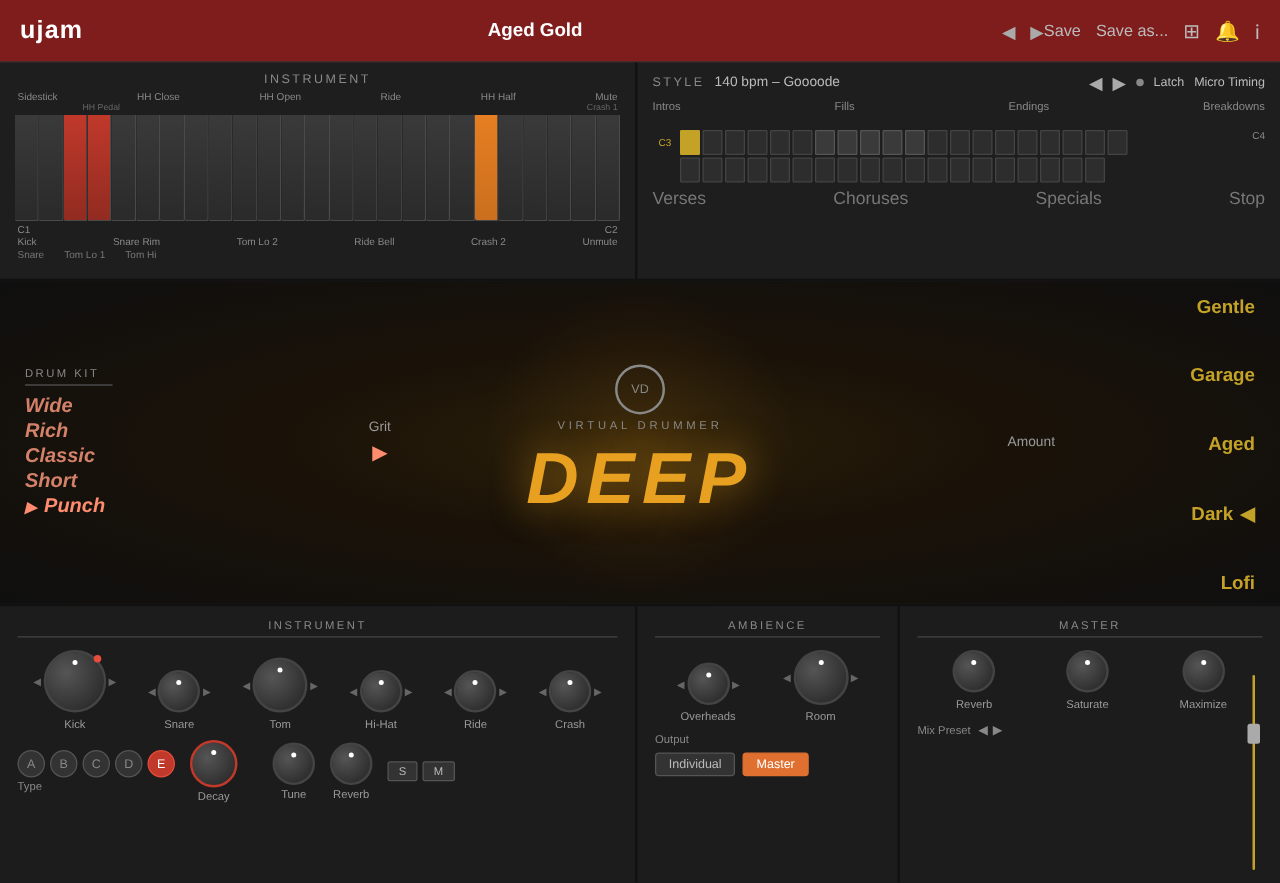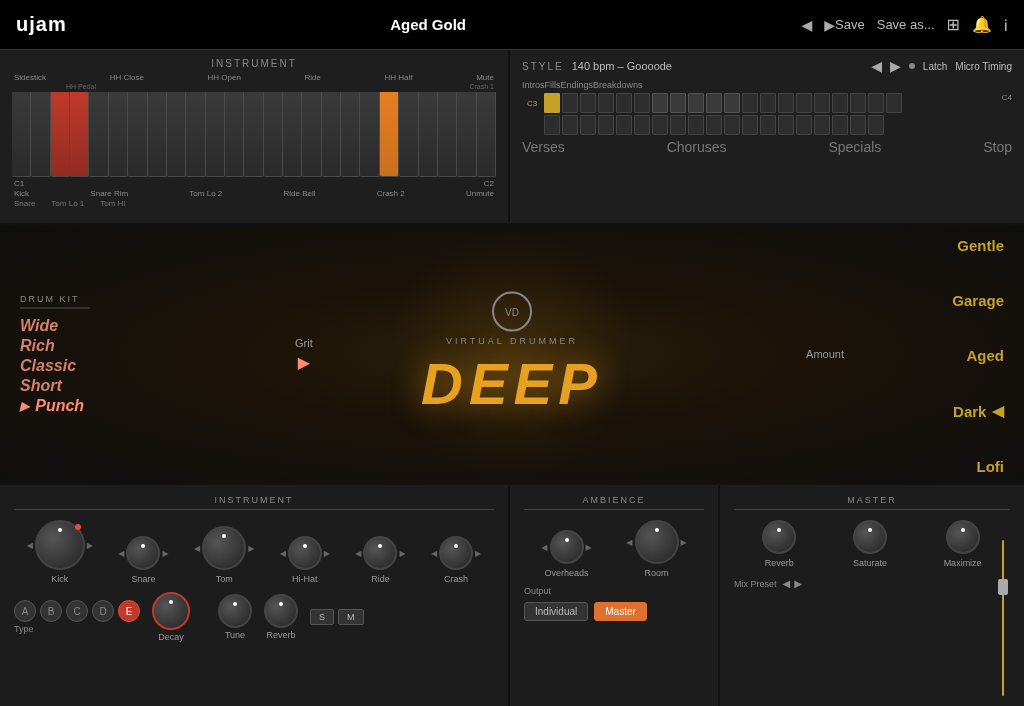--- a/index.html
+++ b/index.html
@@ -7,21 +7,21 @@
       width: 1024px;
       height: 706px;
       background: #1a1a1a;
       font-family: 'Arial', sans-serif;
       overflow: hidden;
       color: #ccc;
     }
 
     
     .top-bar {
-      background: #000000;
+      background: #7f1d1d;
       height: 50px;
       display: flex;
       align-items: center;
       padding: 0 16px;
       border-bottom: 1px solid #333;
     }
     .logo {
       color: #fff;
       font-size: 20px;
       font-weight: bold;
@@ -538,21 +538,21 @@
       <span class="style-bpm">140 bpm – Goooode</span>
       <div style="margin-left:auto; display:flex; gap:8px; align-items:center;">
         <button class="arrow-btn">◀</button>
         <button class="arrow-btn">▶</button>
         <span class="dot"></span>
         <span style="font-size:10px; color:#bbb;">Latch</span>
         <span style="font-size:10px; color:#bbb;">Micro Timing</span>
       </div>
     </div>
 
-    <div style="display:flex; justify-content:flex-start; font-size:9px; color:#888; margin-bottom:3px;">
+    <div style="display:flex; justify-content:space-between; font-size:9px; color:#888; margin-bottom:14px;">
       <span>Intros</span>
       <span>Fills</span>
       <span>Endings</span>
       <span>Breakdowns</span>
     </div>
 
     <div style="position:relative;">
 
       <div style="display:flex; gap:2px; margin-bottom:2px;">
         <div style="width:20px; display:flex; align-items:center; justify-content:center;">

